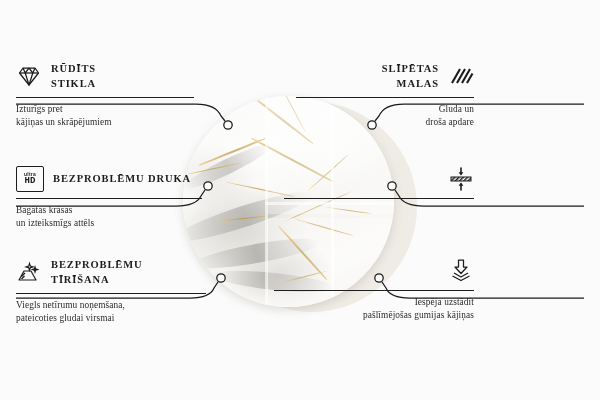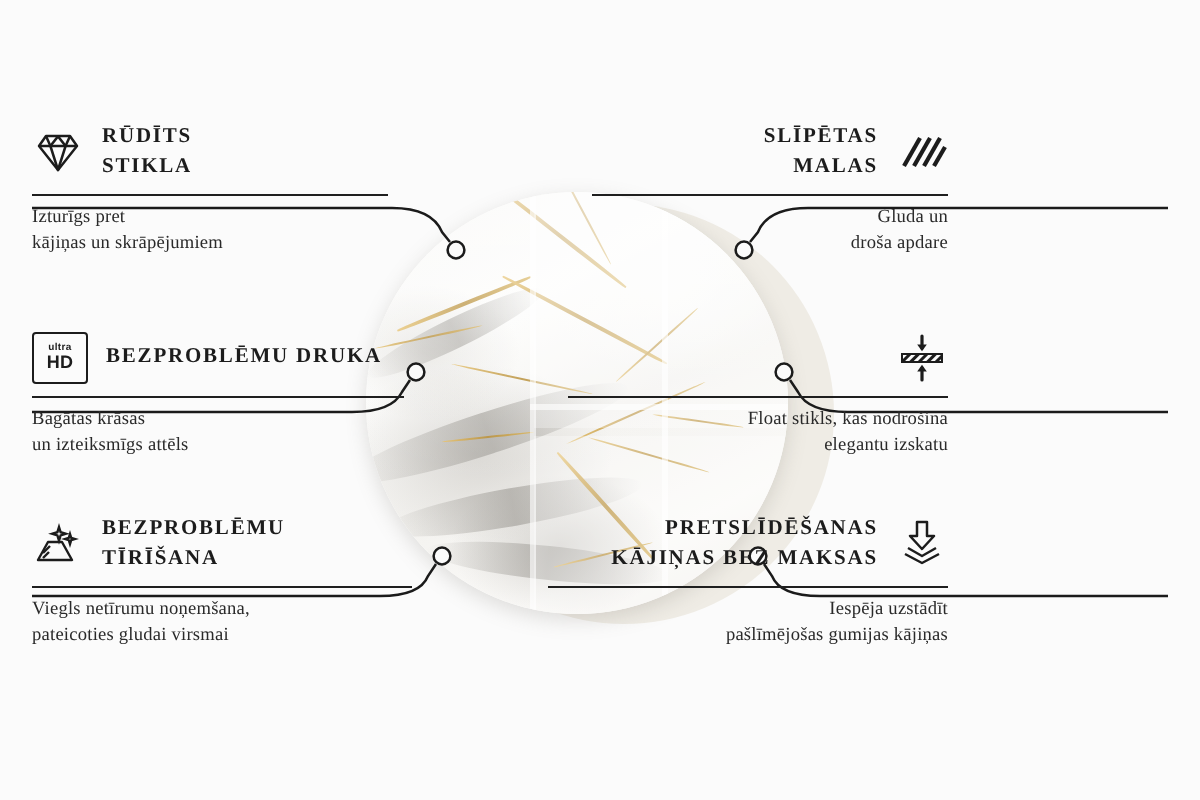--- a/index.html
+++ b/index.html
@@ -71,21 +71,21 @@
     letter-spacing:.012em;white-space:pre-line;
   }
   .feat.right .desc{text-align:right;}
 
   .ico{width:26px;height:26px;flex:0 0 26px;display:block;}
   .hdbox{
     width:26px;height:24px;flex:0 0 26px;border:1.4px solid #1c1c1c;border-radius:2px;
     display:flex;flex-direction:column;align-items:center;justify-content:center;line-height:1;
   }
   .hdbox .u{font-size:5px;letter-spacing:.04em;color:#1c1c1c;font-family:"Liberation Sans",sans-serif;font-weight:700;}
-  .hdbox .h{font-size:9px;letter-spacing:.01em;color:#1c1c1c;font-family:Liberation Sans, sans-serif;font-weight:700;margin-top:.5px;}
+  .hdbox .h{font-size:9px;letter-spacing:.01em;color:#1c1c1c;font-family:Liberation Mono, monospace;font-weight:700;margin-top:.5px;}
 
   
   #f0{left:16px;top:62px;width:178px;}
   #f1{left:16px;top:166px;width:186px;}
   #f2{left:16px;top:258px;width:190px;}
   
   #f3{right:16px;top:62px;width:178px;}
   #f4{right:16px;top:166px;width:190px;}
   #f5{right:16px;top:258px;width:200px;}
 </style>
@@ -233,30 +233,24 @@
         <rect x="3" y="11" width="20" height="4" fill="url(#hatch)" stroke="#1c1c1c" stroke-width="1"></rect>
         <g stroke="#1c1c1c" stroke-width="1.6" fill="#1c1c1c">
           <path d="M13,2 V8" stroke-linecap="round"></path>
           <path d="M13,9.6 L10.6,6.2 H15.4 Z" stroke="none"></path>
           <path d="M13,24 V18" stroke-linecap="round"></path>
           <path d="M13,16.4 L10.6,19.8 H15.4 Z" stroke="none"></path>
         </g>
       </svg>
     </div>
     <div class="rule"></div>
-    <div class="desc">Float stikls, kas nodrošina
-elegantu izskatu</div>
   </div>
 
   <div class="feat right" id="f5">
     <div class="head">
-      <div class="titles">
-        <div class="t1">PRETSLĪDĒŠANAS</div>
-        <div class="t2">KĀJIŅAS BEZ MAKSAS</div>
-      </div>
       <svg class="ico" viewBox="0 0 26 26">
         <g fill="none" stroke="#1c1c1c" stroke-width="1.25" stroke-linejoin="round">
           <path d="M10.5,2 H15.5 V9 H19 L13,15.5 L7,9 H10.5 Z"></path>
           <path d="M6,15 L13,19 L20,15"></path>
           <path d="M4.5,18 L13,22.5 L21.5,18"></path>
         </g>
       </svg>
     </div>
     <div class="rule"></div>
     <div class="desc">Iespēja uzstādīt

